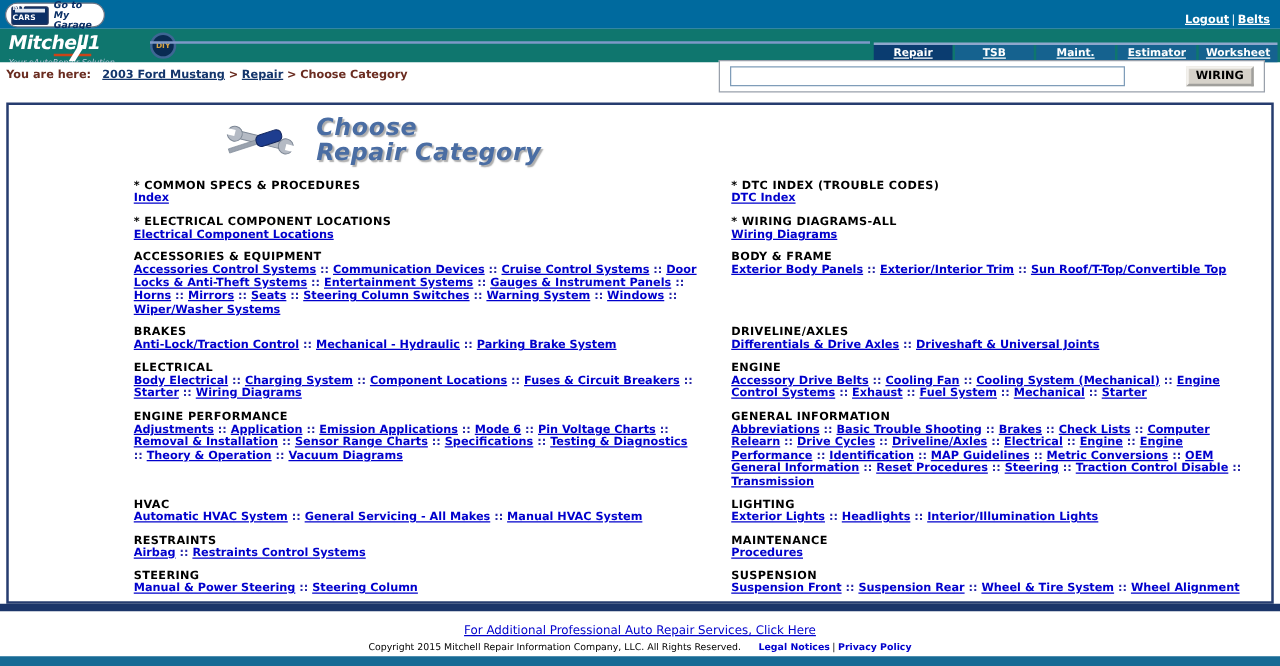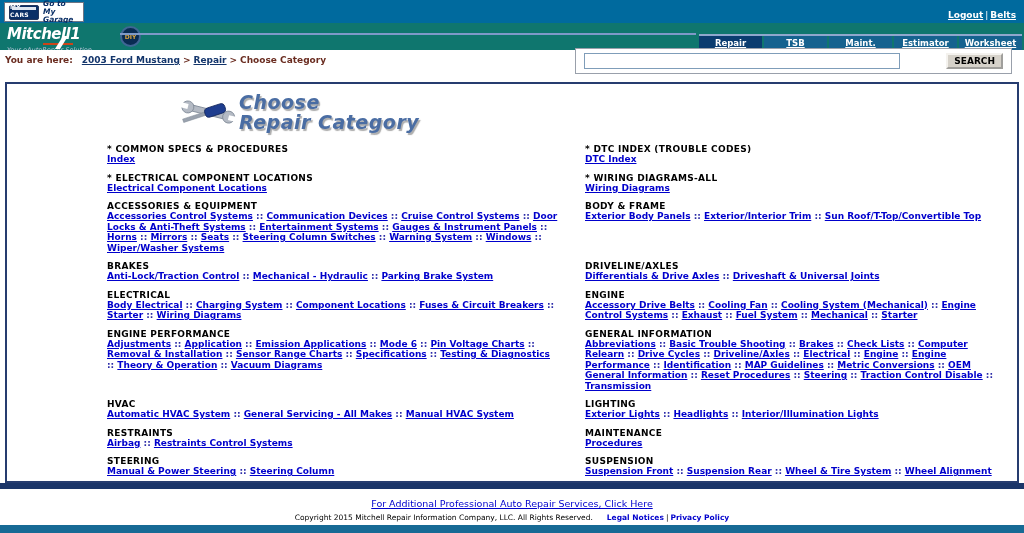--- a/index.html
+++ b/index.html
@@ -5,21 +5,21 @@
   html,body{margin:0;padding:0;}
   body{
     width:1024px;height:533px;overflow:hidden;position:relative;
     background:#ffffff;
     font-family:"DejaVu Sans","Liberation Sans",sans-serif;
   }
   a{cursor:pointer;}
   
   .topstrip{height:23px;background:#006A9E;position:relative;}
   .mycars-btn{position:absolute;left:4px;top:2px;height:20px;background:#fff;
-    border:1px solid #6d7584;border-radius:0;display:flex;align-items:center;
+    border:1px solid #6d7584;border-radius:10px;display:flex;align-items:center;
     padding:0 4px;gap:4px;cursor:pointer;box-sizing:border-box;}
   .plate{width:30px;height:15px;background:#0a2f66;border:1px solid #24365c;border-radius:2px;
     position:relative;display:flex;align-items:flex-end;justify-content:center;box-sizing:border-box;}
   .plate-top{position:absolute;top:1px;left:2px;right:2px;height:3px;background:#dfe6f0;}
   .plate-label{color:#fff;font-size:6px;font-weight:bold;line-height:8px;letter-spacing:0.2px;}
   .garage-label{font-size:7.5px;font-weight:bold;font-style:italic;color:#0a2f66;line-height:8px;width:36px;}
   .top-right{position:absolute;right:8px;top:3px;text-align:right;}
   .top-links a{color:#fff;font-size:9px;font-weight:bold;text-decoration:underline;}
   .top-pipe{color:#fff;font-size:9px;margin:0 2px;}
   .version{display:block;font-size:7px;color:#d7e1ee;margin-top:1px;}
@@ -48,21 +48,21 @@
   .crumb-current{margin-left:3px;}
   .searchbox{position:absolute;right:12px;top:-2px;width:437px;height:26px;background:#fff;
     border:1px solid #99a0ab;display:flex;align-items:center;padding:0 8px;box-sizing:border-box;z-index:5;}
   .search-input{width:316px;height:16px;border:1px solid #7F9DB9;font-size:10px;padding:0 3px;
     box-sizing:border-box;font-family:inherit;}
   .search-button{margin-left:auto;font-size:9px;font-weight:bold;font-family:inherit;color:#000;
     background:#D6D2CA;border:2px outset #f4f2ee;padding:1px 6px;cursor:pointer;}
   
   .main-panel{margin:7px 5px 0 5px;border:2px solid #263C6F;background:#fff;height:401px;
     box-sizing:border-box;overflow:hidden;}
-  .title-block{display:flex;align-items:flex-start;gap:0;margin:8px 0 0 170px;height:44px;}
+  .title-block{display:flex;align-items:flex-start;gap:14px;margin:8px 0 0 170px;height:44px;}
   .page-title{font-size:19px;line-height:20px;font-weight:bold;font-style:italic;color:#4A6DA3;
     letter-spacing:0.5px;text-shadow:1.5px 1.5px 1px rgba(70,70,70,0.45);}
   .category-grid{display:grid;grid-template-columns:452px 420px;column-gap:26px;row-gap:8px;
     margin:8px 0 0 100px;}
   .cat-heading{font-size:9px;font-weight:bold;color:#000;letter-spacing:0.3px;line-height:10px;}
   .cat-links{font-size:9px;font-weight:bold;line-height:10.5px;}
   .cat-link{color:#0000CC;text-decoration:underline;}
   .sep{color:#2B2BA8;text-decoration:none;}
   
   .footer-bar-navy{height:6px;background:#1B3569;}
@@ -114,21 +114,21 @@
       </nav>
   </div>
 </div>
 
 <div class="crumbrow">
   <div class="breadcrumb">
     <span class="crumb-prefix">You are here:</span><a class="crumb-link">2003 Ford Mustang</a><span class="crumb-sep">&gt;</span><a class="crumb-link">Repair</a><span class="crumb-sep">&gt;</span><span class="crumb-current">Choose Category</span>
   </div>
   <div class="searchbox">
     <input class="search-input" type="text" value="" style="">
-    <button class="search-button">SEARCH</button>
+    <button class="search-button">WIRING</button>
   </div>
 </div>
 
 <div class="main-panel">
   <div class="title-block">
     <span class="tools-icon">
       <svg width="62" height="42" viewBox="0 0 62 42">
         <g transform="rotate(14 31 21)">
           <rect x="10" y="17" width="42" height="6" rx="3" fill="#B4BAC4" stroke="#7C8694" stroke-width="0.8"></rect>
           <circle cx="10" cy="20" r="6" fill="#B4BAC4" stroke="#7C8694" stroke-width="0.8"></circle>

